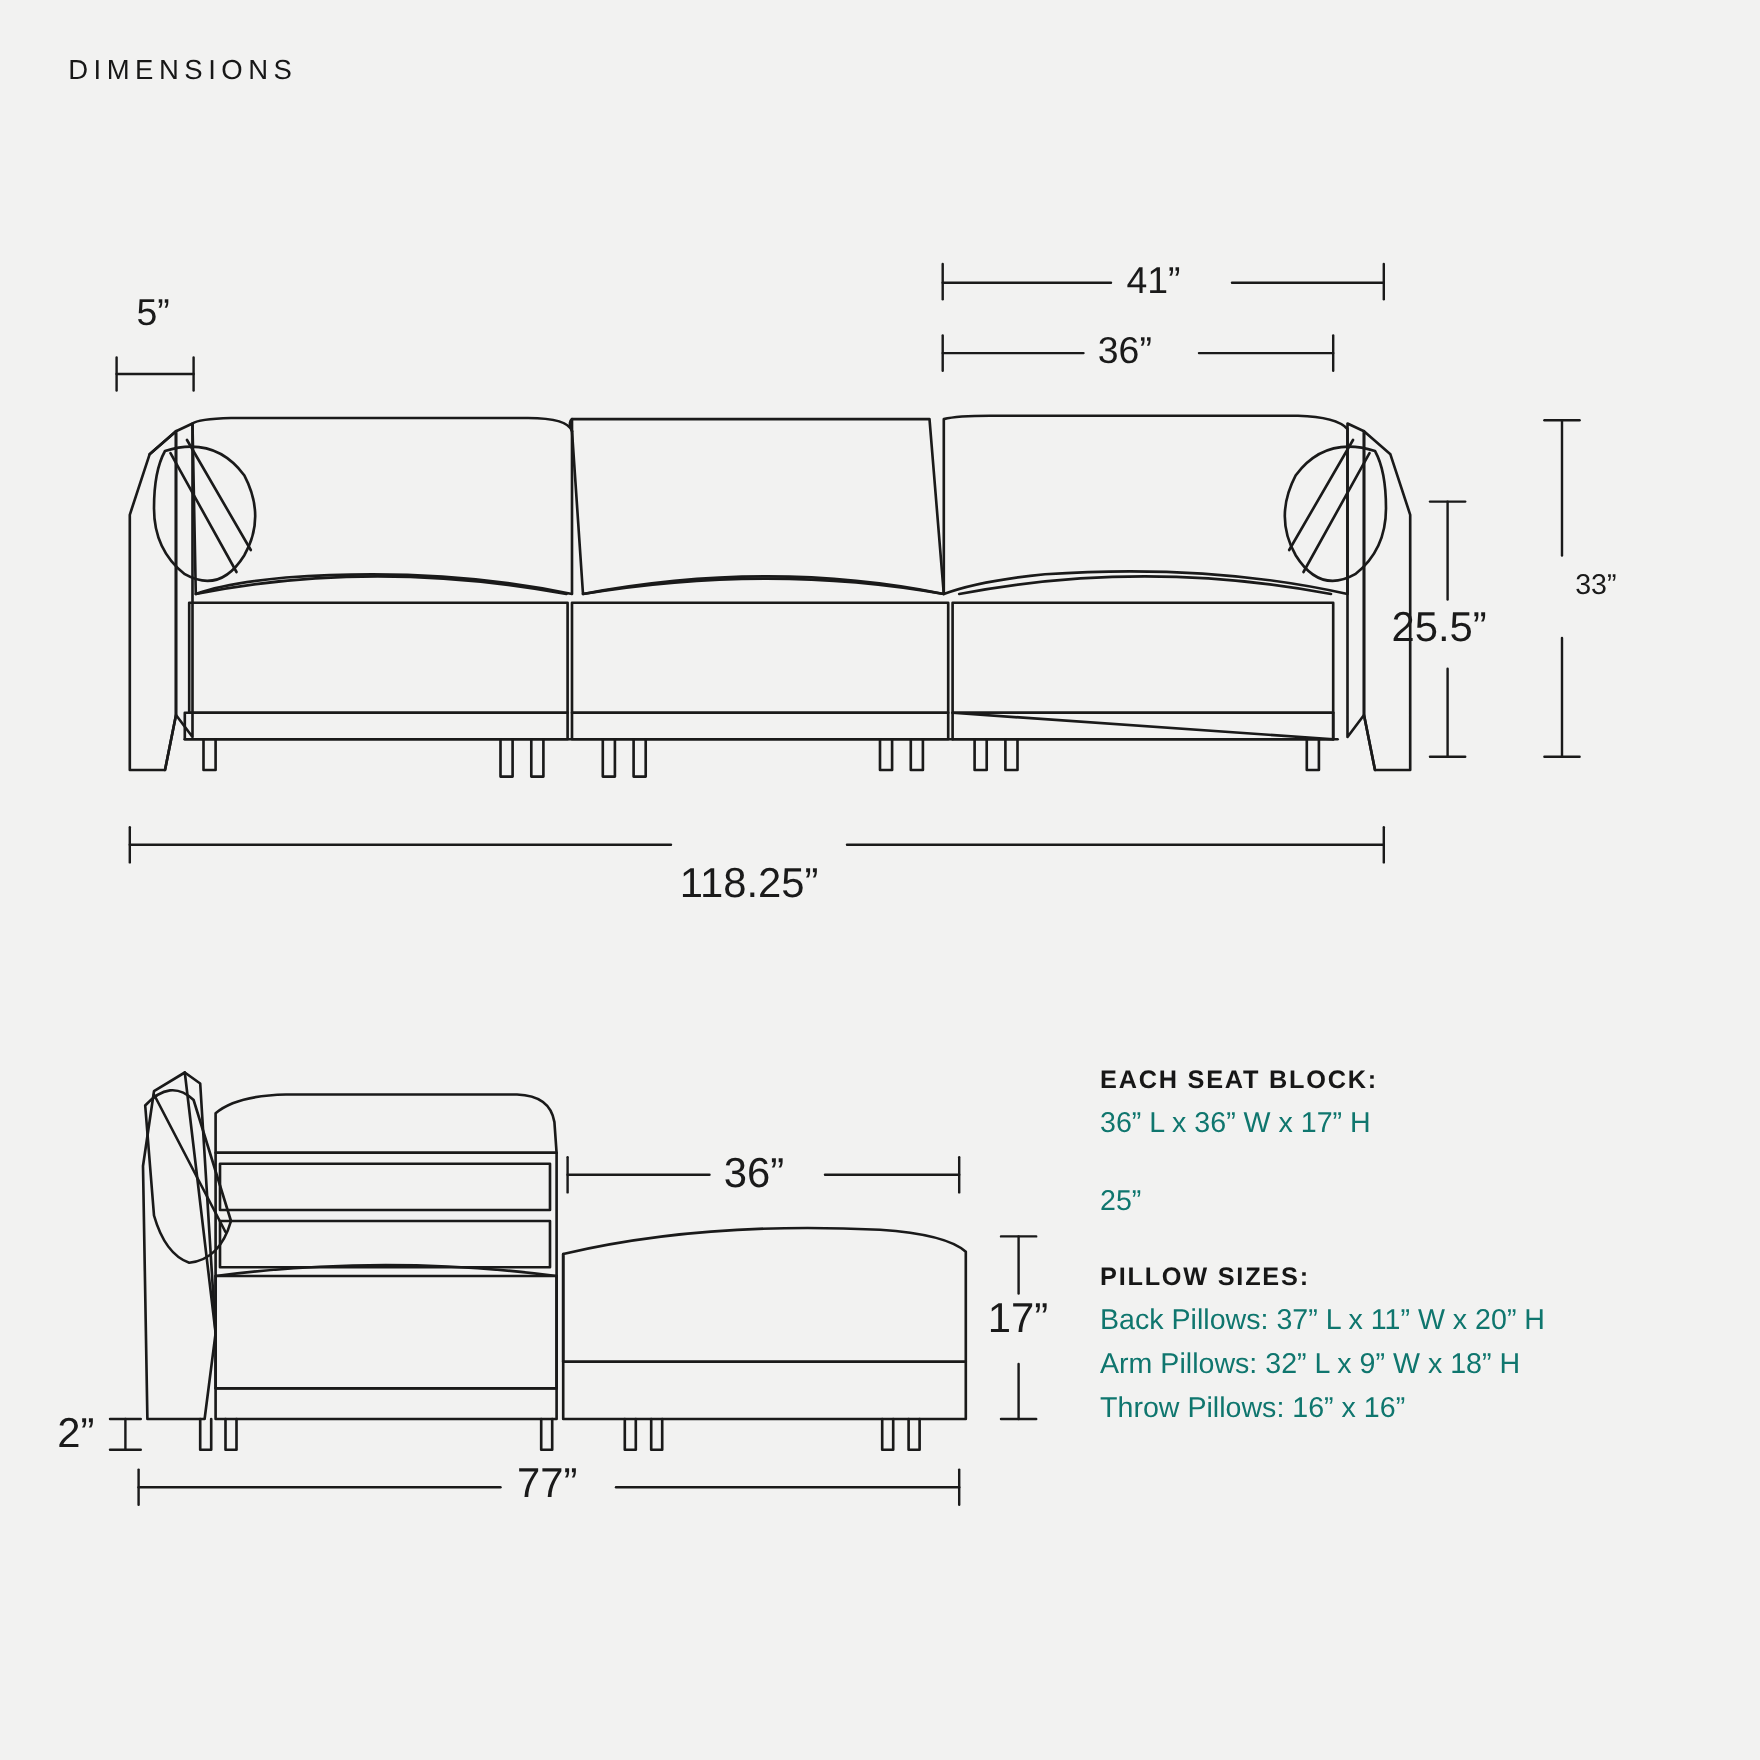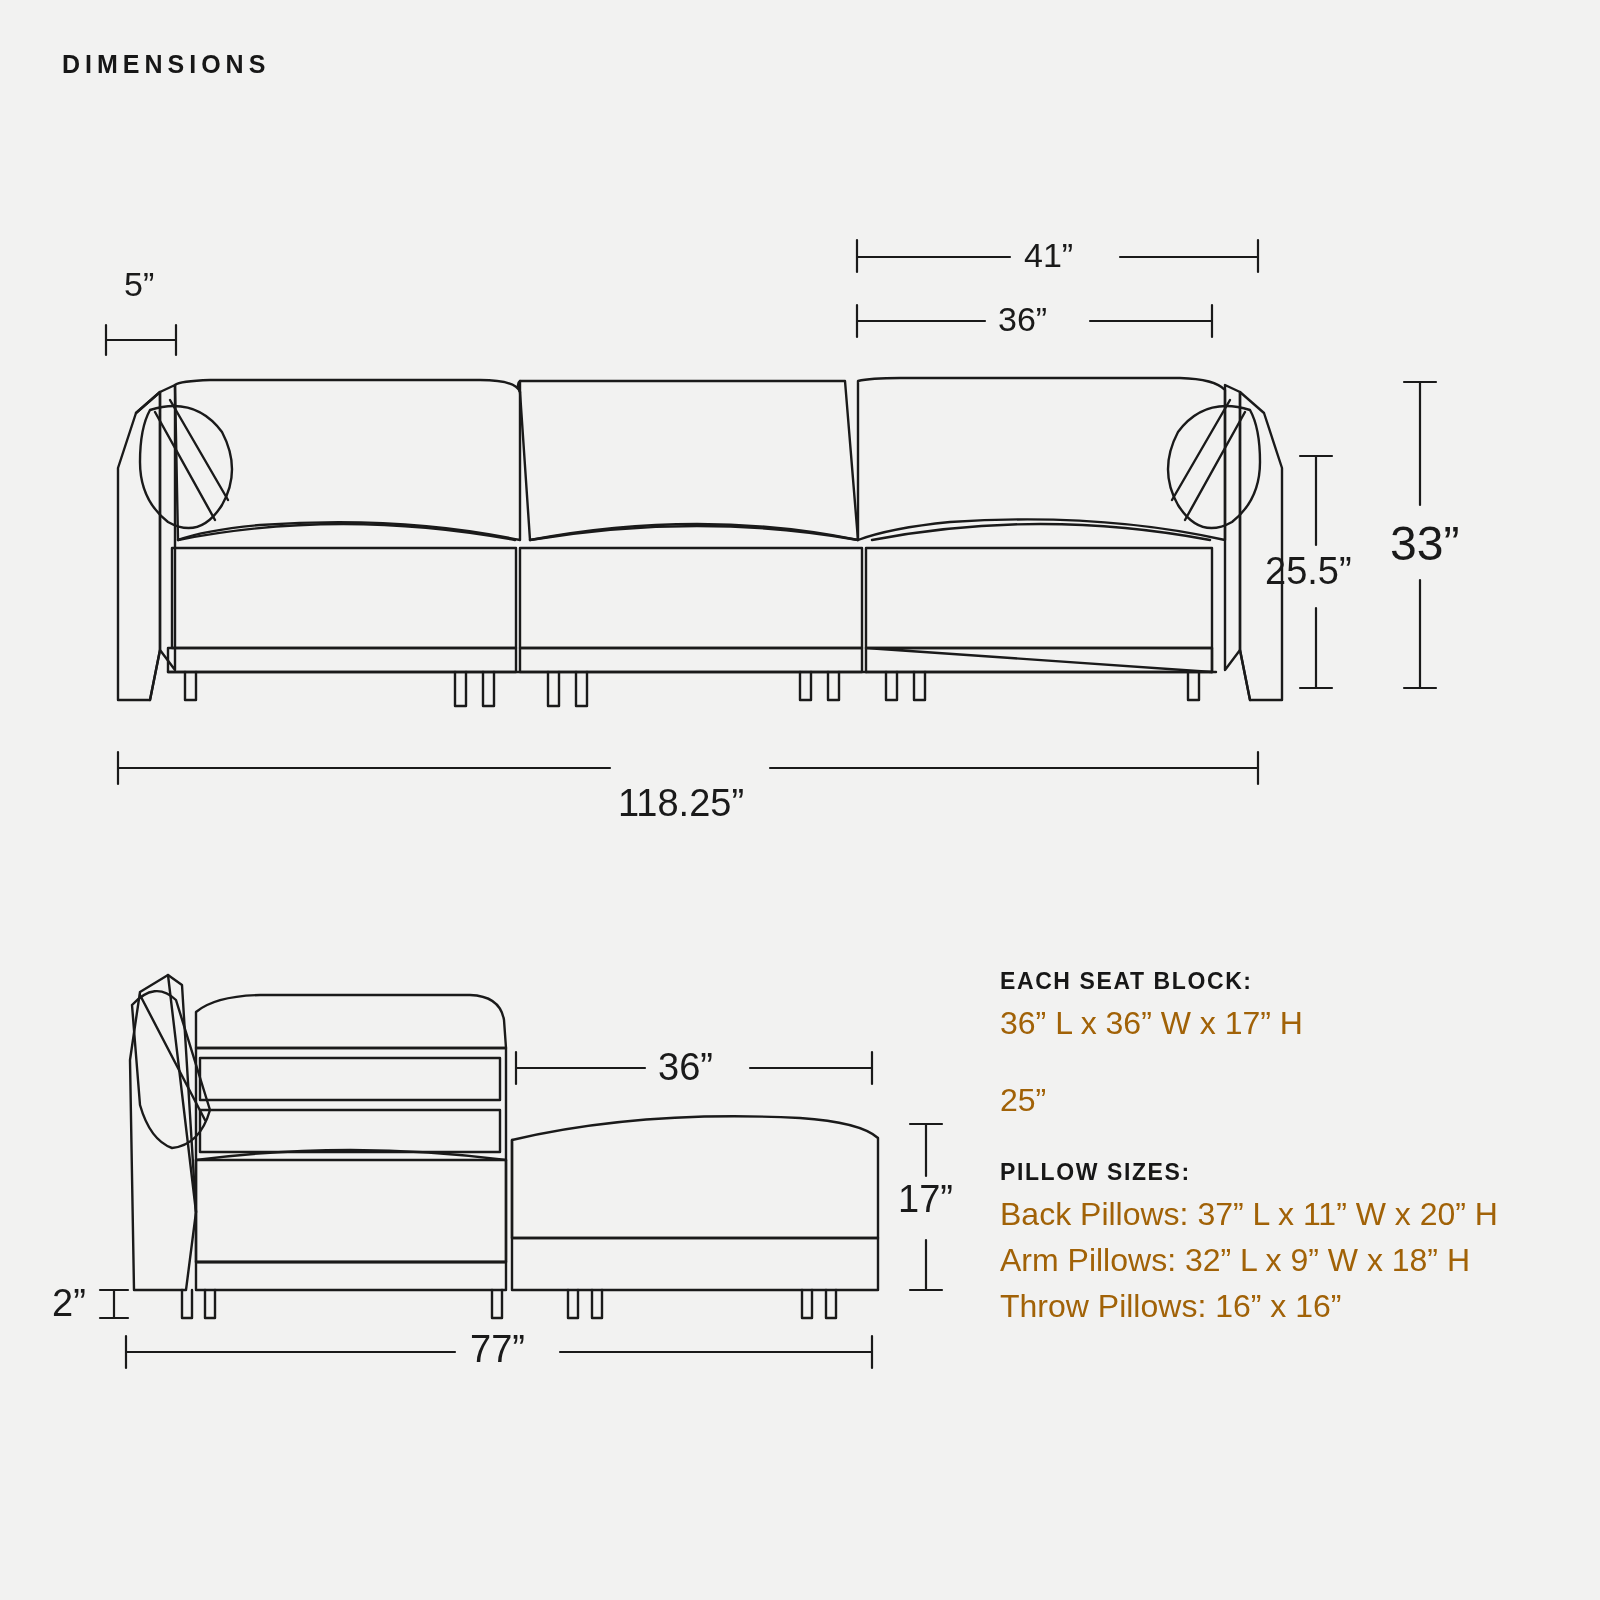--- a/index.html
+++ b/index.html
@@ -17,21 +17,21 @@
   }
   .page {
     position: absolute;
     inset: 0;
   }
   .title {
     position: absolute;
     left: 62px;
     top: 50px;
     font-size: 25px;
-    font-weight: bold;
+    font-weight: normal;
     letter-spacing: 5px;
     color: #171717;
   }
   svg.diagram {
     position: absolute;
     left: 0;
     top: 0;
     width: 1600px;
     height: 1600px;
   }
@@ -49,22 +49,22 @@
     width: 520px;
   }
   .spec-head {
     font-size: 23px;
     font-weight: bold;
     letter-spacing: 1.6px;
     color: #171717;
     margin: 0 0 10px 0;
   }
   .spec-line {
-    font-size: 32px;
-    color: #a16207;
+    font-size: 26px;
+    color: #0f766e;
     margin: 0 0 9px 0;
     white-space: nowrap;
   }
   .spec-group {
     margin-bottom: 40px;
   }
   .spec-group.last {
     margin-bottom: 0;
   }
 </style>
@@ -219,21 +219,21 @@
         <path d="M126 1352 L455 1352"></path>
         <path d="M560 1352 L872 1352"></path>
       </g>
     </g>
   </svg>
 
   <div class="dim-label" style="left:124px; top:265px;">5”</div>
   <div class="dim-label" style="left:1024px; top:236px;">41”</div>
   <div class="dim-label" style="left:998px; top:300px;">36”</div>
   <div class="dim-label" style="left:1265px; top:550px; font-size:38px;">25.5”</div>
-  <div class="dim-label" style="left:1390px; top:516px; font-size:48px;">33”</div>
+  <div class="dim-label" style="left:1432px; top:516px; font-size:26px;">33”</div>
   <div class="dim-label" style="left:618px; top:742px; font-size:38px;margin-top:40px;">118.25”</div>
 
   <div class="dim-label" style="left:52px; top:1282px; font-size:38px;">2”</div>
   <div class="dim-label" style="left:658px; top:1046px; font-size:38px;">36”</div>
   <div class="dim-label" style="left:898px; top:1178px; font-size:38px;text-align:center;">17”</div>
   <div class="dim-label" style="left:470px; top:1328px; font-size:38px;">77”</div>
 
   <div class="specs">
     <div class="spec-group">
       <p class="spec-head">EACH SEAT BLOCK:</p>

